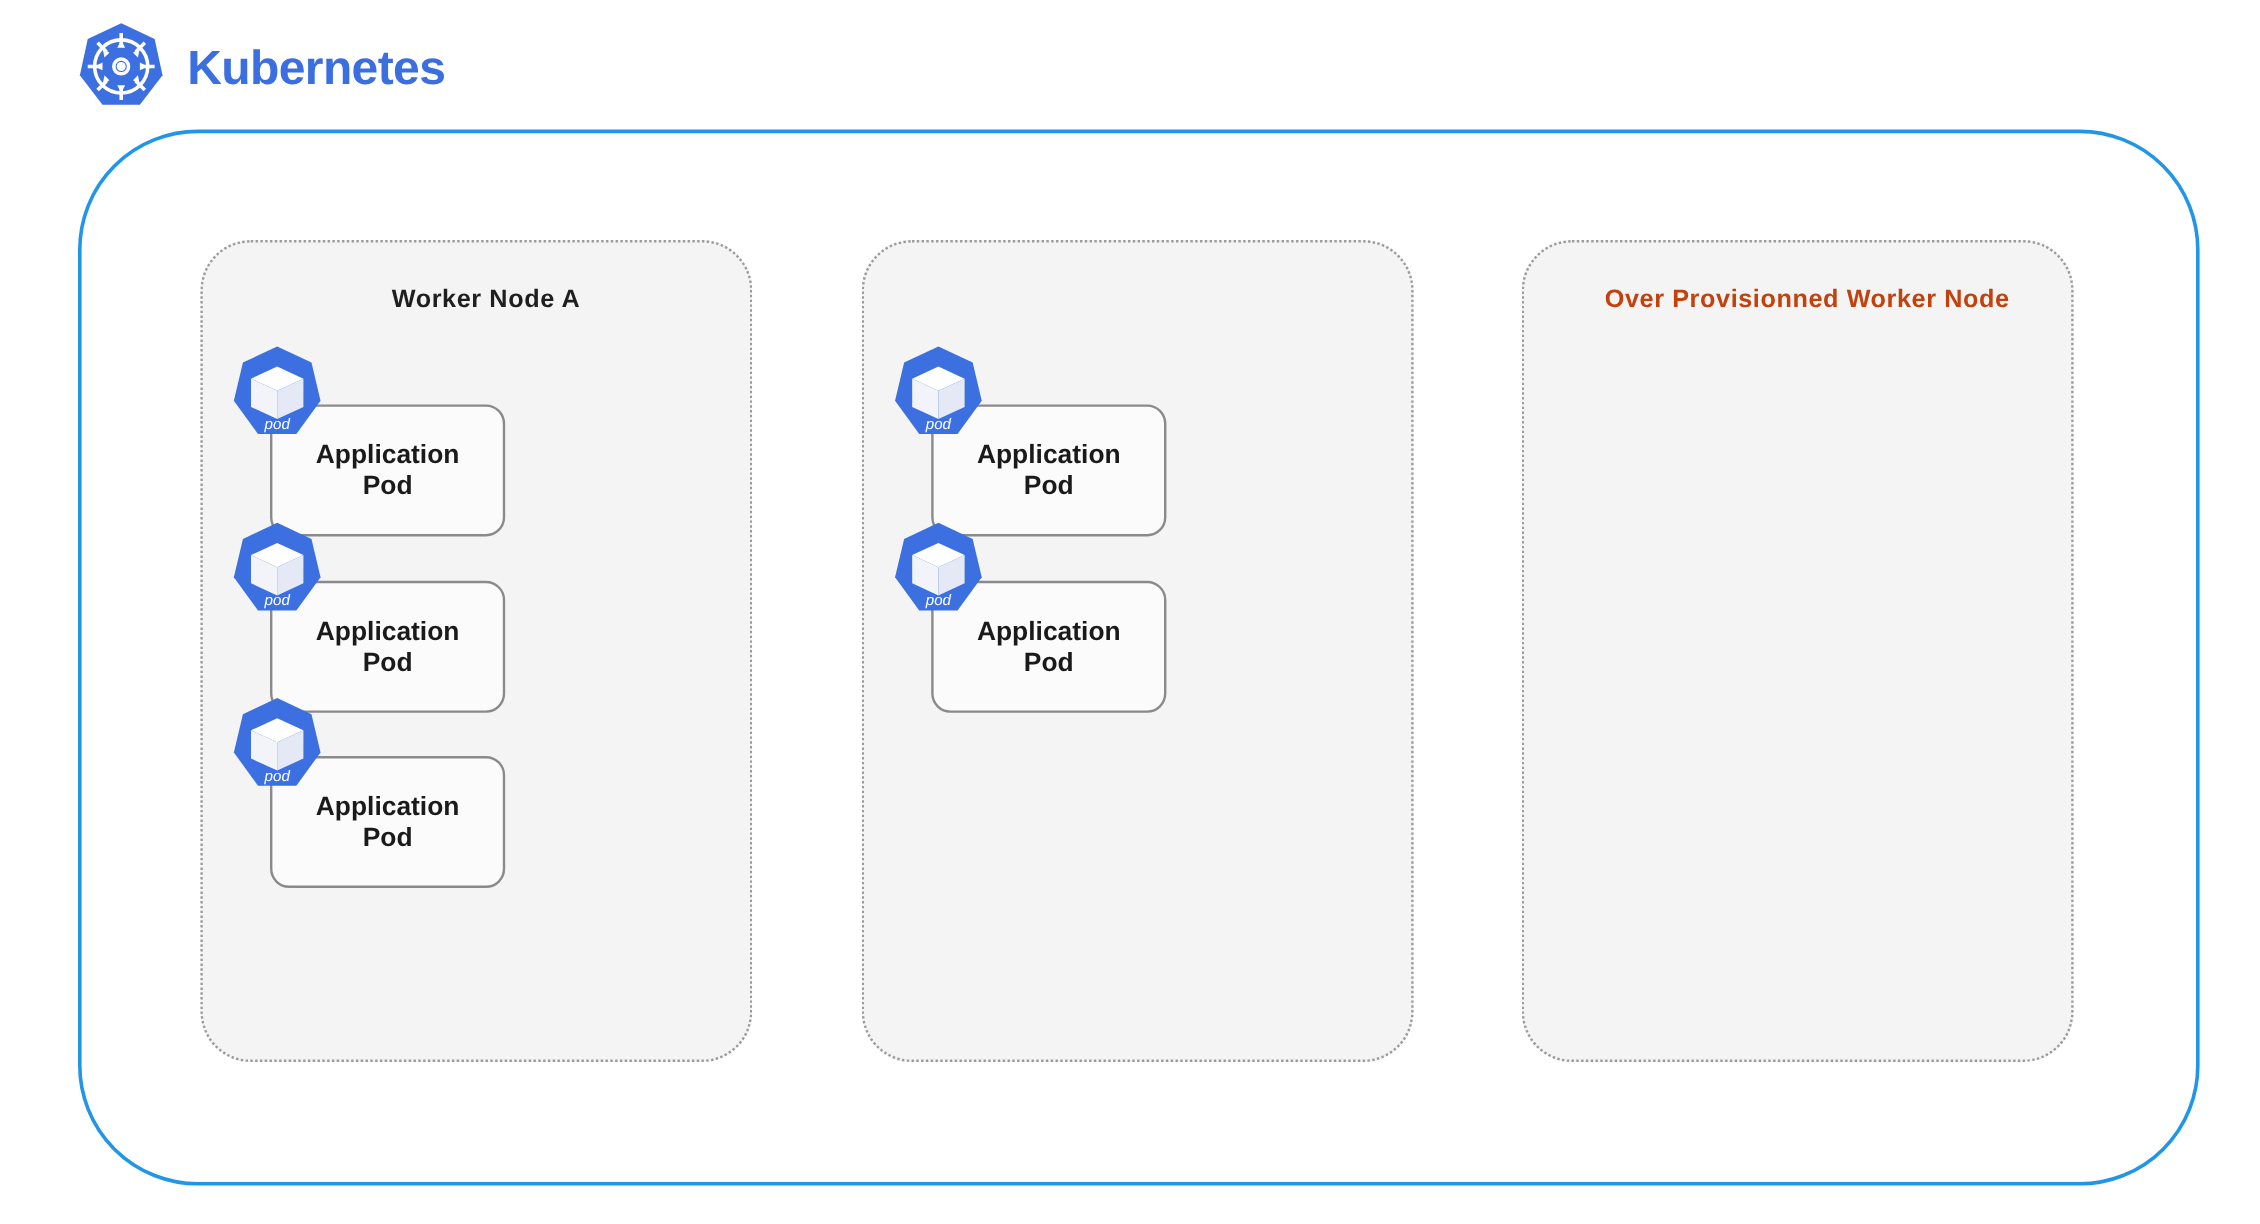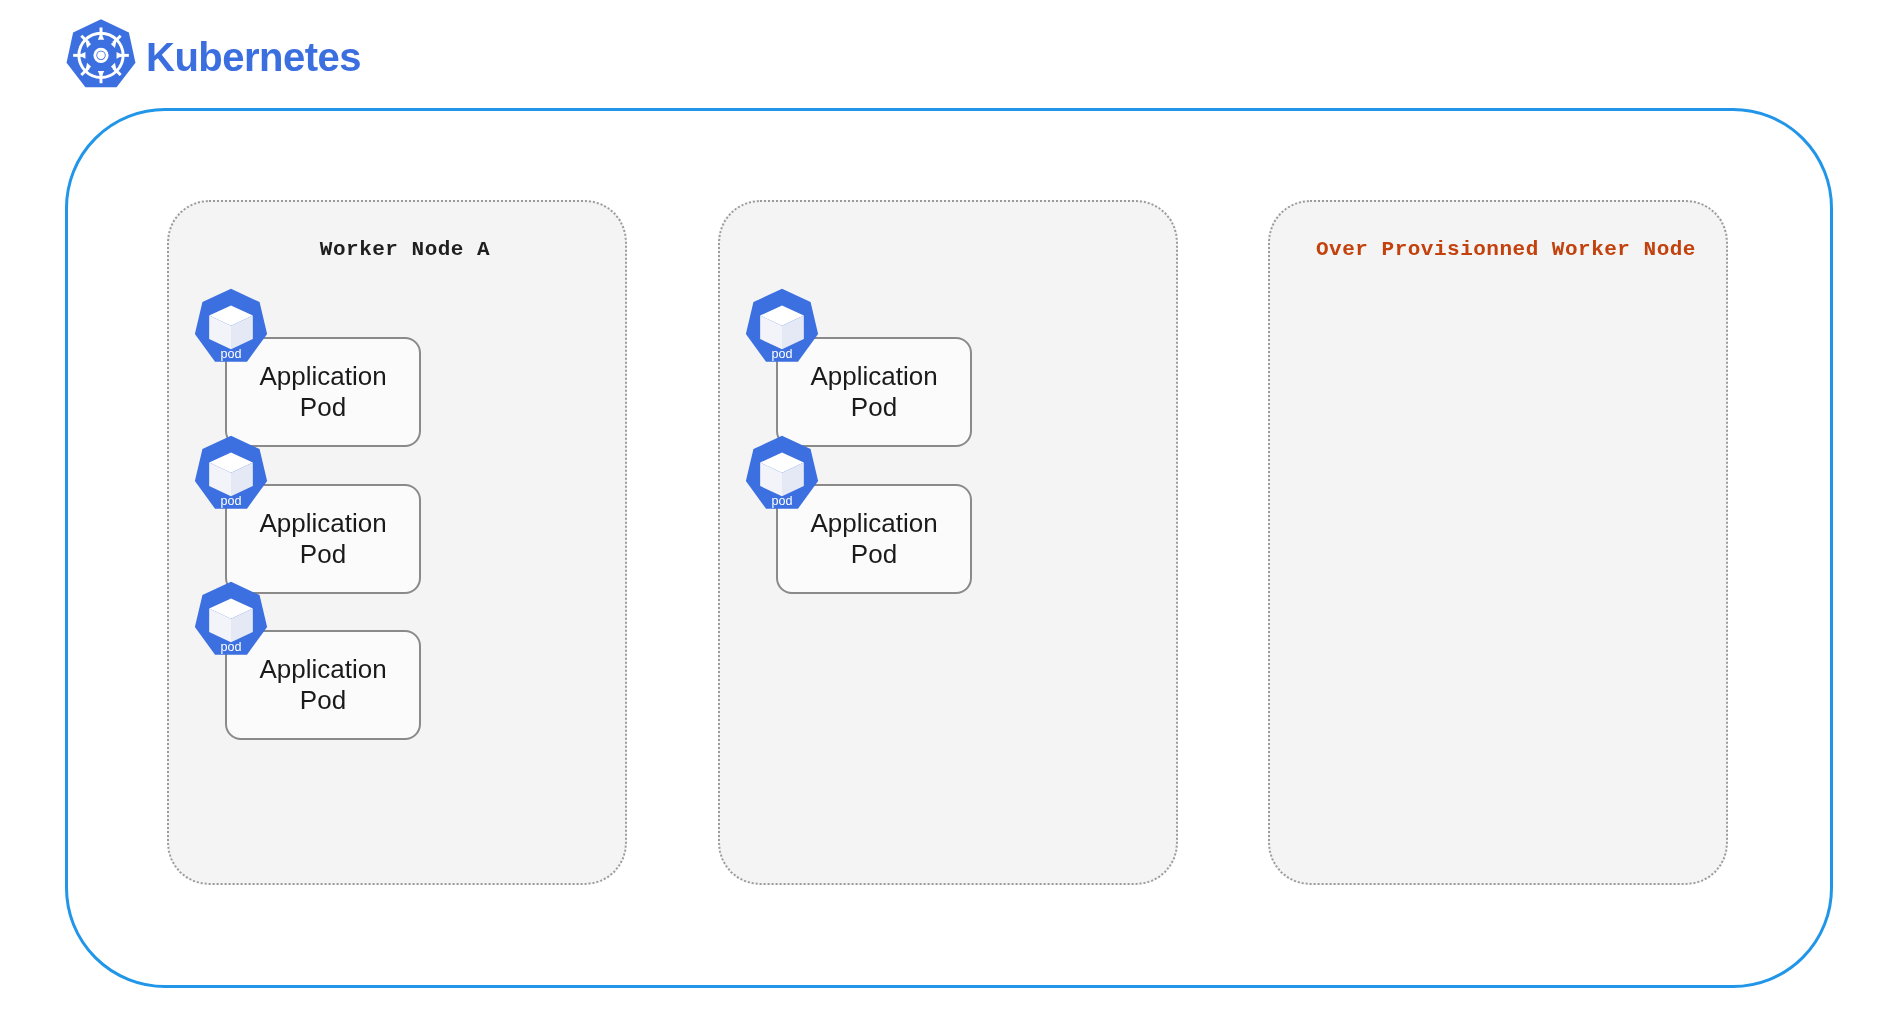--- a/index.html
+++ b/index.html
@@ -15,21 +15,21 @@
     overflow: hidden;
   }
 
   
   .brand {
     position: absolute;
     left: 60px;
     top: 12px;
     display: flex;
     align-items: center;
-    gap: 4px;
+    gap: 14px;
     height: 90px;
   }
   .brand-logo {
     width: 82px;
     height: 82px;
     display: block;
   }
   .brand-title {
     font-size: 40px;
     font-weight: bold;
@@ -63,21 +63,21 @@
   .node-a { left: 167px;  top: 200px; width: 460px; height: 685px; }
   .node-b { left: 718px;  top: 200px; width: 460px; height: 685px; }
   .node-c { left: 1268px; top: 200px; width: 460px; height: 685px; }
 
   .node-title {
     position: absolute;
     top: 36px;
     left: 16px;
     right: 0;
     text-align: center;
-    font-family: Liberation Mono, monospace;
+    font-family: Liberation Sans, sans-serif;
     font-size: 21px;
     font-weight: bold;
     color: #1f1f1f;
     letter-spacing: 0.5px;
   }
   .node-title.overprov {
     color: #c2410c;
   }
 
   
@@ -96,33 +96,34 @@
     border: 2px solid #8a8a8a;
     border-radius: 16px;
     background: #fbfbfb;
     display: flex;
     flex-direction: column;
     align-items: center;
     justify-content: center;
     text-align: center;
   }
   .pod-card-label {
-    font-size: 26px;
-    font-weight: normal;
+    font-size: 22px;
+    font-weight: bold;
     color: #1a1a1a;
     line-height: 1.18;
     max-width: 150px;
   }
   .pod-badge {
     position: absolute;
     left: 0;
     top: 0;
     width: 84px;
     height: 84px;
     z-index: 3;
+    font-style: italic;
   }
   .pod-badge svg { display: block; width: 84px; height: 84px; }
 
   
   .pa1 { left: 20px;  top: 85px;  }
   .pa2 { left: 20px;  top: 232px; }
   .pa3 { left: 20px;  top: 378px; }
   
   .pb1 { left: 20px;  top: 85px;  }
   .pb2 { left: 20px;  top: 232px; }

